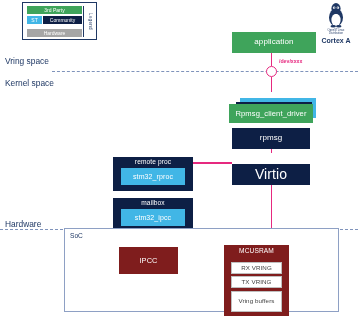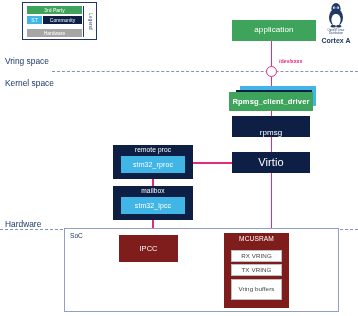--- a/index.html
+++ b/index.html
@@ -16,20 +16,21 @@
   
   .box{
     position:absolute;
     box-sizing:border-box;
     display:flex;
     align-items:center;
     justify-content:center;
     text-align:center;
     line-height:1.05;
     letter-spacing:.1px;
+    margin-top:12px;
   }
 
   
   .legend-frame{
     position:absolute;left:22px;top:2px;width:75px;height:38px;
     border:1.6px solid #1f3864;background:#ffffff;box-sizing:border-box;
   }
   .lg{position:absolute;box-sizing:border-box;font-size:5px;color:#ffffff;
       display:flex;align-items:center;justify-content:center;}
   .lg-3rd{left:4px;top:3px;width:55px;height:8px;background:#3fa45b;}
@@ -83,23 +84,23 @@
   
   .green{background:#3fa45b;color:#ffffff;}
   .navy{background:#0d1f45;color:#ffffff;}
   .cyan{background:#41b6e6;color:#ffffff;}
   .grey{background:#7f1d1d;color:#ffffff;}
   .white-sub{background:#ffffff;color:#404040;border:1px solid #bfbfbf;}
 
   #app-box{left:232px;top:20px;width:84px;height:21px;font-size:8px;}
   #rpmsg-client-cyan{left:240px;top:86px;width:76px;height:20px;}
   #rpmsg-client-navy{left:236px;top:90px;width:76px;height:20px;}
-  #rpmsg-client{left:229px;top:92px;width:84px;height:19px;font-size:7.6px;font-weight:bold;}
-  #rpmsg-box{left:232px;top:116px;width:78px;height:21px;font-size:8px;align-items:flex-end;}
-  #virtio-box{left:232px;top:152px;width:78px;height:21px;font-size:11px;}
+  #rpmsg-client{left:229px;top:92px;width:84px;height:19px;font-size:7.6px;}
+  #rpmsg-box{left:232px;top:116px;width:78px;height:21px;font-size:8px;}
+  #virtio-box{left:232px;top:152px;width:78px;height:21px;font-size:14px;}
 
   
   #rproc-outer{left:113px;top:145px;width:80px;height:34px;
       flex-direction:column;justify-content:flex-start;padding-top:2px;font-size:6.6px;}
   #rproc-inner{left:121px;top:156px;width:64px;height:17px;font-size:7px;}
 
   
   #mbox-outer{left:113px;top:186px;width:80px;height:34px;
       flex-direction:column;justify-content:flex-start;padding-top:2px;font-size:6.6px;}
   #mbox-inner{left:121px;top:197px;width:64px;height:17px;font-size:7px;}

